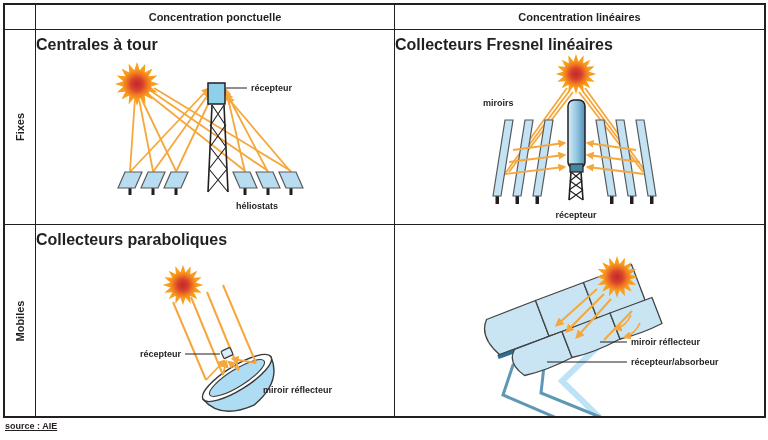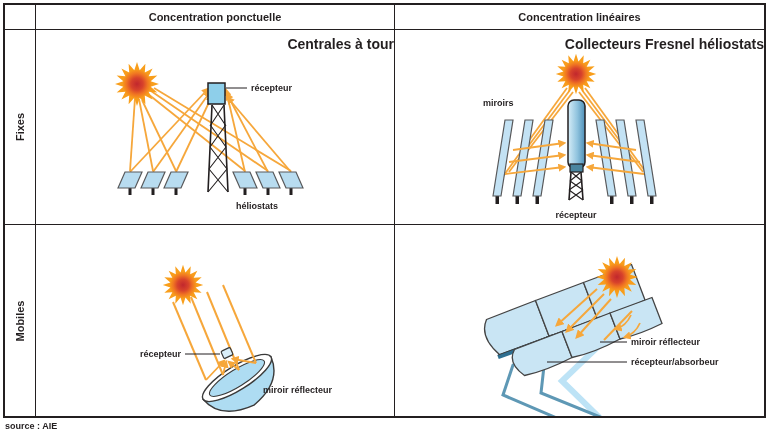--- a/index.html
+++ b/index.html
@@ -8,28 +8,28 @@
   .table{position:absolute;left:3px;top:3px;width:763px;height:415px;
          border:2px solid #231F20;box-sizing:border-box;}
   .vline,.hline{position:absolute;background:#231F20;}
   .vline{width:1px;top:0;bottom:0;}
   .hline{height:1px;left:0;right:0;}
   .colhdr{position:absolute;top:0;height:24px;display:flex;align-items:center;justify-content:center;
           font-size:11px;font-weight:700;}
   .rowhdr{position:absolute;left:0;width:30px;display:flex;align-items:center;justify-content:center;}
   .rowhdr span{transform:rotate(-90deg);white-space:nowrap;font-size:11px;font-weight:700;}
   .cell{position:absolute;overflow:hidden;}
-  .celltitle{position:absolute;top:6px;left:0;right:0;text-align:right;
-             font-size:14px;font-weight:700;z-index:2;}
+  .celltitle{position:absolute;top:6px;left:0;right:0;text-align:left;
+             font-size:16px;font-weight:700;z-index:2;}
   .cell svg{position:absolute;left:0;top:0;}
   .diaglabel{font-size:9px;font-weight:700;fill:#231F20;font-family:"Liberation Sans",sans-serif;}
   .ray{stroke:#F6A73B;stroke-width:1.8;fill:none;}
   .ray2{stroke:#F6A73B;stroke-width:2;fill:none;}
   .callout{stroke:#231F20;stroke-width:1;}
-  .source{position:absolute;left:5px;top:421px;font-size:9px;font-weight:700;}
+  .source{position:absolute;left:5px;top:421px;font-size:9px;font-weight:700;text-decoration:underline;}
 </style>
 </head>
 <body>
 
 <div class="page">
 
   <svg width="0" height="0" style="position:absolute" aria-hidden="true">
     <defs>
       <radialGradient id="sunFill" cx="0.5" cy="0.5" r="0.5">
         <stop offset="0%" stop-color="#C1272D"></stop>
@@ -127,21 +127,21 @@
 
         <use href="#sun-star" transform="translate(101,54)"></use>
 
         <line class="callout" x1="190" y1="58" x2="211" y2="58"></line>
         <text class="diaglabel" x="215" y="61">récepteur</text>
         <text class="diaglabel" x="221" y="179" text-anchor="middle">héliostats</text>
       </svg>
     </div>
 
     <div class="cell" style="left:390px;top:25px;width:369px;height:194px">
-      <div class="celltitle">Collecteurs Fresnel héliostats</div>
+      <div class="celltitle">Collecteurs Fresnel linéaires</div>
       <svg width="369" height="194" viewBox="0 0 369 194">
 
         <g>
           <line class="ray" x1="172" y1="58" x2="104" y2="152"></line>
           <line class="ray" x1="175" y1="60" x2="114" y2="142"></line>
           <line class="ray" x1="178" y1="62" x2="124" y2="132"></line>
           <line class="ray" x1="190" y1="58" x2="258" y2="152"></line>
           <line class="ray" x1="187" y1="60" x2="248" y2="142"></line>
           <line class="ray" x1="184" y1="62" x2="238" y2="132"></line>
         </g>
@@ -174,20 +174,21 @@
         </g>
 
         <use href="#sun-star" transform="translate(181,44) scale(0.92)"></use>
 
         <text class="diaglabel" x="88" y="76">miroirs</text>
         <text class="diaglabel" x="181" y="188" text-anchor="middle">récepteur</text>
       </svg>
     </div>
 
     <div class="cell" style="left:31px;top:220px;width:358px;height:191px">
+      <div class="celltitle">Collecteurs paraboliques</div>
       <svg width="358" height="191" viewBox="0 0 358 191">
 
         <g transform="translate(201,153) rotate(-32)">
           <path d="M-40,0 Q-36,27 0,32 Q36,27 40,0 Z" fill="#AEDCF2" stroke="#3A3A3A" stroke-width="1.4"></path>
           <ellipse cx="0" cy="0" rx="40" ry="12" fill="#ffffff" stroke="#3A3A3A" stroke-width="1.4"></ellipse>
           <ellipse cx="0" cy="0" rx="32" ry="8.5" fill="#AEDCF2" stroke="#3A3A3A" stroke-width="1.1"></ellipse>
         </g>
 
         <g>
           <line class="ray2" x1="137" y1="77" x2="170" y2="155"></line>

